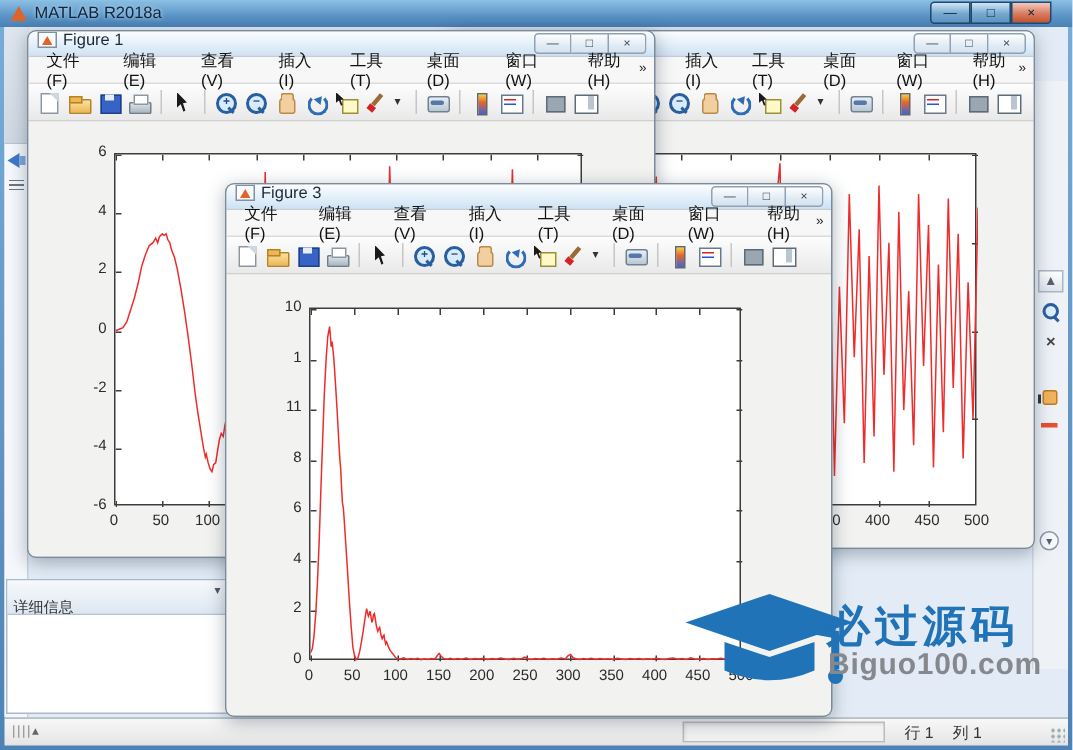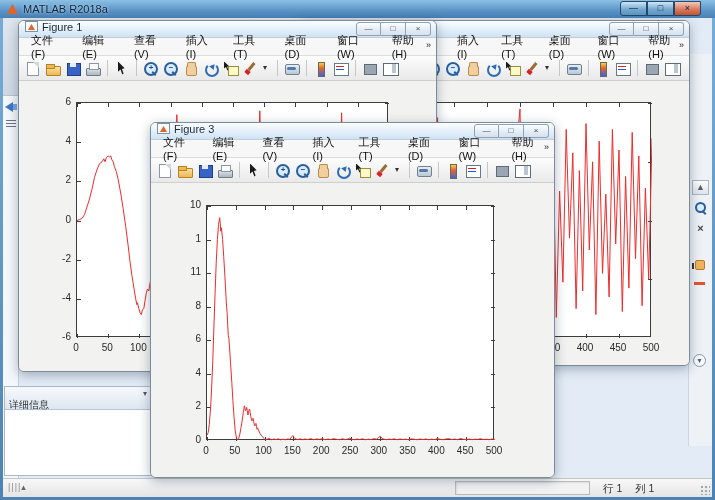--- a/index.html
+++ b/index.html
@@ -495,14 +495,24 @@
     <span id="sb-box"></span>
     <span id="sb-rowcol">
       <span>行</span>
       <b>1</b>
       <span>列</span>
       <b>1</b>
     </span>
     <span id="sb-resize"></span>
   </div>
 
+  <div id="watermark">
+    <svg id="wm-cap" width="120" height="82" viewBox="0 0 120 82">
+      <polygon points="60,6 116,25 60,44 4,25" fill="#2173b8"></polygon>
+      <path d="M30,38 L30,57 Q60,70 90,57 L90,38 L60,48 Z" fill="#2173b8"></path>
+      <path d="M60,25 L104,33 L104,56" stroke="#2173b8" stroke-width="5" fill="none"></path>
+      <circle cx="104" cy="61" r="5" fill="#2173b8"></circle>
+    </svg>
+    <div id="wm-cn" style="color: rgb(33, 115, 184);">必过源码</div>
+    <div id="wm-domain">Biguo100.com</div>
+  </div>
 
 </div>
 
 </body></html>

